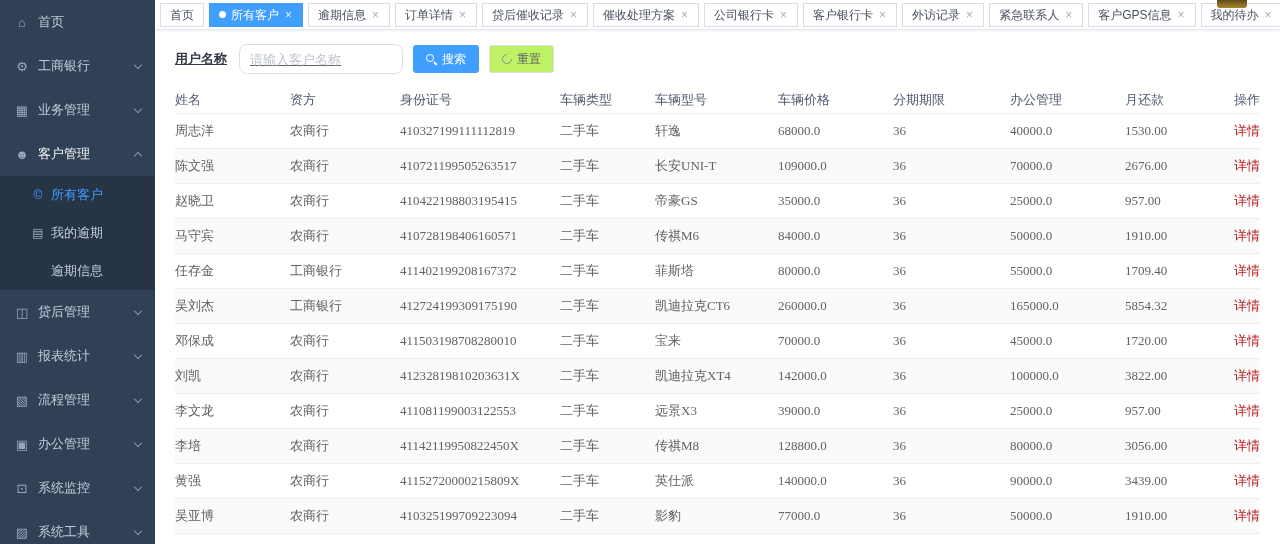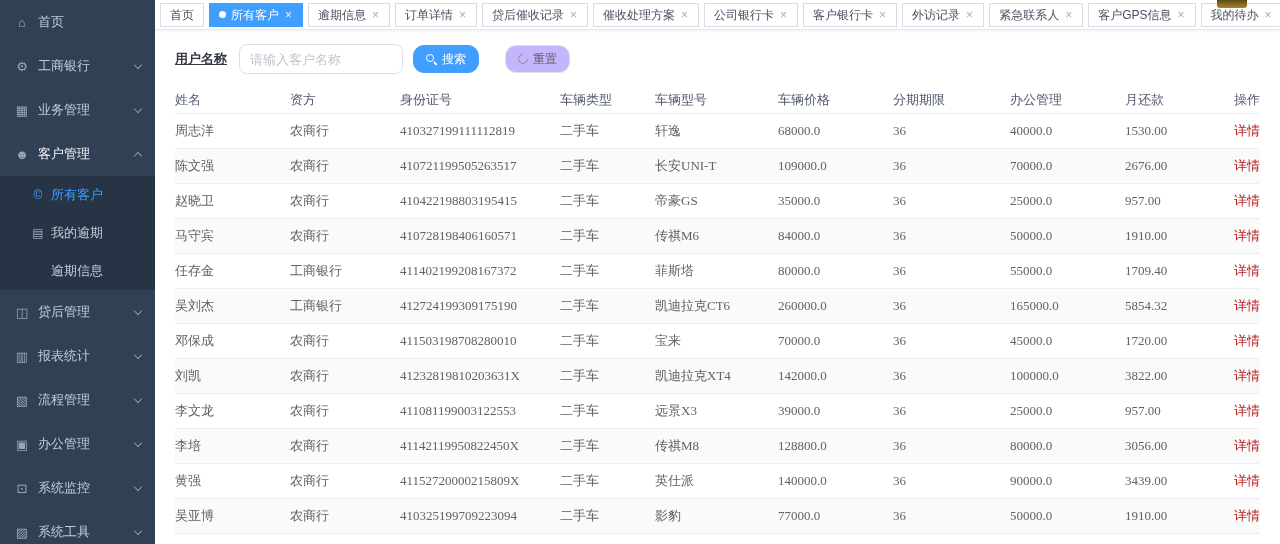--- a/index.html
+++ b/index.html
@@ -60,28 +60,29 @@
     background:linear-gradient(#5d4a16,#a8852f); border-radius:0 0 3px 3px; z-index:5;
   }
 
   
   .search-bar { display:flex; align-items:center; padding:14px 20px 13px 20px; }
   .search-label { font-size:13px; font-weight:bold; color:#333a45; margin-right:12px; white-space:nowrap;text-decoration:underline; }
   .search-input {
     width:164px; height:30px; border:1px solid #dcdfe6; border-radius:8px;
     padding:0 10px; font-size:13px; color:#606266; outline:none;
     font-family:"Liberation Sans","DejaVu Sans",sans-serif;
+    text-decoration:underline;
   }
   .search-input::placeholder { color:#bfc4cc; }
   .btn {
     display:flex; align-items:center; gap:5px; height:28px; padding:0 12px;
-    border-radius:11px; font-size:12px; cursor:pointer; border:1px solid transparent; line-height:1;justify-content:flex-end;
+    border-radius:3px; font-size:12px; cursor:pointer; border:1px solid transparent; line-height:1;justify-content:flex-end;
   }
   .btn-primary { background:#409EFF; border-color:#409EFF; color:#fff; margin-left:10px; }
-  .btn-plain { background:#c4b5fd; border-color:#dcdfe6; color:#606266; margin-left:26px; }
+  .btn-plain { background:#bef264; border-color:#dcdfe6; color:#606266; margin-left:10px; }
   .icon-search { position:relative; width:11px; height:11px; display:inline-block; }
   .icon-search::before { content:""; position:absolute; left:0; top:0; width:6px; height:6px; border:1.5px solid #fff; border-radius:50%; }
   .icon-search::after { content:""; position:absolute; left:7.5px; top:7.5px; width:4px; height:1.5px; background:#fff; transform:rotate(45deg); transform-origin:left center; }
   .icon-refresh { width:10px; height:10px; display:inline-block; border:1.5px solid #8a9099; border-radius:50%; border-top-color:transparent; transform:rotate(45deg); }
 
   
   .table { margin:0 20px; }
   .t-head, .t-row {
     display:grid;
     grid-template-columns:115px 110px 160px 95px 123px 115px 117px 115px 100px 1fr;

